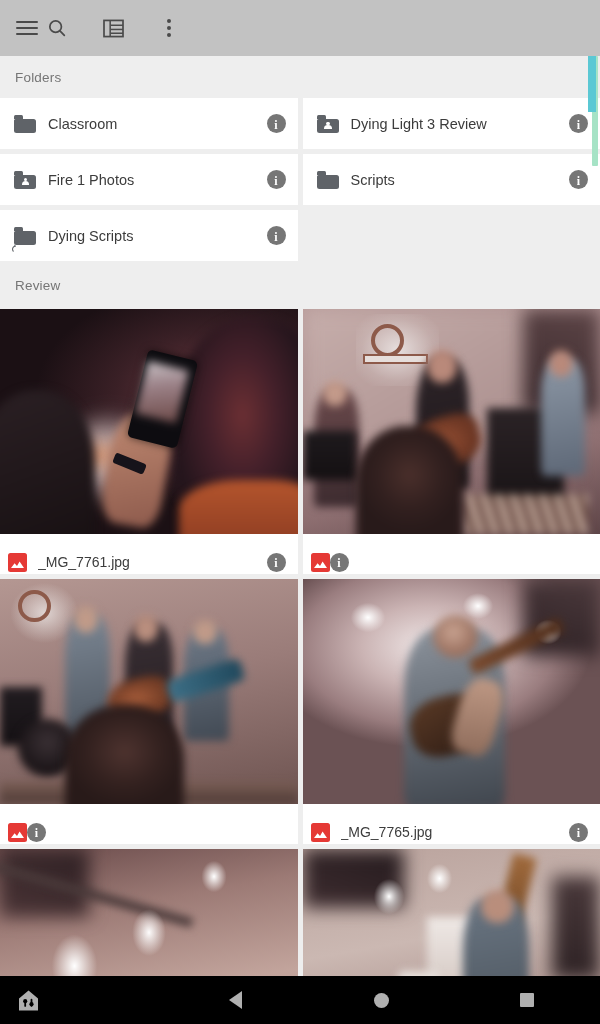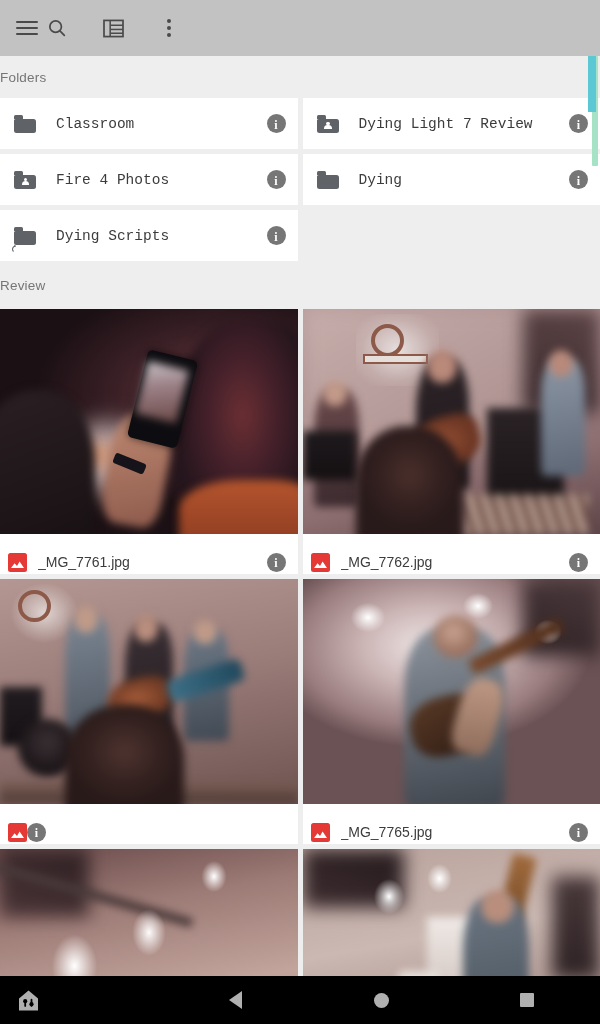--- a/index.html
+++ b/index.html
@@ -37,21 +37,21 @@
   .dots i { width:4px; height:4px; border-radius:50%; background:#4a4a4a; display:block; }
 
   
   .scroll {
     position:absolute; top:56px; left:0; right:0; bottom:48px;
     overflow:hidden; background:#eeeeee;
   }
 
   .section-head {
     height:42px; display:flex; align-items:center;
-    padding-left:0; font-size:13.5px; color:#757575;
+    padding-left:15px; font-size:13.5px; color:#757575;
     background:#eeeeee; letter-spacing:.2px;
   }
   .files-head { height:48px; }
 
   
   .grid {
     display:grid; grid-template-columns:1fr 1fr;
     column-gap:5px; row-gap:5px;
   }
   .folder-card {
@@ -81,22 +81,22 @@
     position:absolute; left:.6px; bottom:1.2px; width:7.6px; height:4px;
     border-radius:3.6px 3.6px 0 0; background:#ffffff;
   }
   .f-icon .shortcut {
     position:absolute; left:-3px; bottom:-7px;
     width:11px; height:11px;
   }
   .f-icon .shortcut svg { display:block; }
   .f-name {
     font-size:14.5px; color:#3c3c3c;
-    margin-left:20px; flex:1 1 auto;
-    white-space:nowrap; overflow:hidden; text-overflow:ellipsis;font-family:Liberation Mono, monospace;
+    margin-left:12px; flex:1 1 auto;
+    white-space:nowrap; overflow:hidden; text-overflow:ellipsis;
   }
 
   
   .info {
     width:19px; height:19px; border-radius:50%;
     background:#767676; flex:0 0 auto;
     display:flex; align-items:center; justify-content:center;
     color:#ffffff; font-size:12px;
     font-family:"Liberation Serif", serif; font-weight:bold;
     line-height:1;
@@ -380,47 +380,47 @@
 
     <div class="folder-card">
       <div class="f-icon">
         <div class="tab"></div>
           <div class="body"></div>
         <div class="person">
             <div class="head"></div>
             <div class="torso"></div>
           </div>
       </div>
-      <div class="f-name">Dying Light 7 Review</div>
+      <div class="f-name">Dying Light 3 Review</div>
       <div class="info">
         <span>i</span>
       </div>
     </div>
 
     <div class="folder-card">
       <div class="f-icon">
         <div class="tab"></div>
           <div class="body"></div>
         <div class="person">
             <div class="head"></div>
             <div class="torso"></div>
           </div>
       </div>
-      <div class="f-name">Fire 4 Photos</div>
+      <div class="f-name">Fire 1 Photos</div>
       <div class="info">
         <span>i</span>
       </div>
     </div>
 
     <div class="folder-card">
       <div class="f-icon">
         <div class="tab"></div>
           <div class="body"></div>
       </div>
-      <div class="f-name">Dying</div>
+      <div class="f-name">Scripts</div>
       <div class="info">
         <span>i</span>
       </div>
     </div>
 
     <div class="folder-card">
       <div class="f-icon">
         <div class="tab"></div>
           <div class="body"></div>
         <div class="shortcut">
@@ -489,21 +489,20 @@
         <div class="t2-stand blur-s"></div>
         <div class="t2-floor blur-s"></div>
         <div class="t2-fore blur-s"></div>
       </div>
       <div class="caption">
         <div class="img-icon">
           <svg width="13" height="8" viewBox="0 0 13 8">
             <path d="M0 8 L3.6 3.2 L6 6 L8.6 1.4 L13 8 Z" fill="#ffffff"></path>
           </svg>
         </div>
-        <div class="c-name">_MG_7762.jpg</div>
         <div class="info">
           <span>i</span>
         </div>
       </div>
     </div>
 
     <div class="file-card">
       <div class="thumb">
         <div class="t3-bg full"></div>
         <div class="t3-logo">

